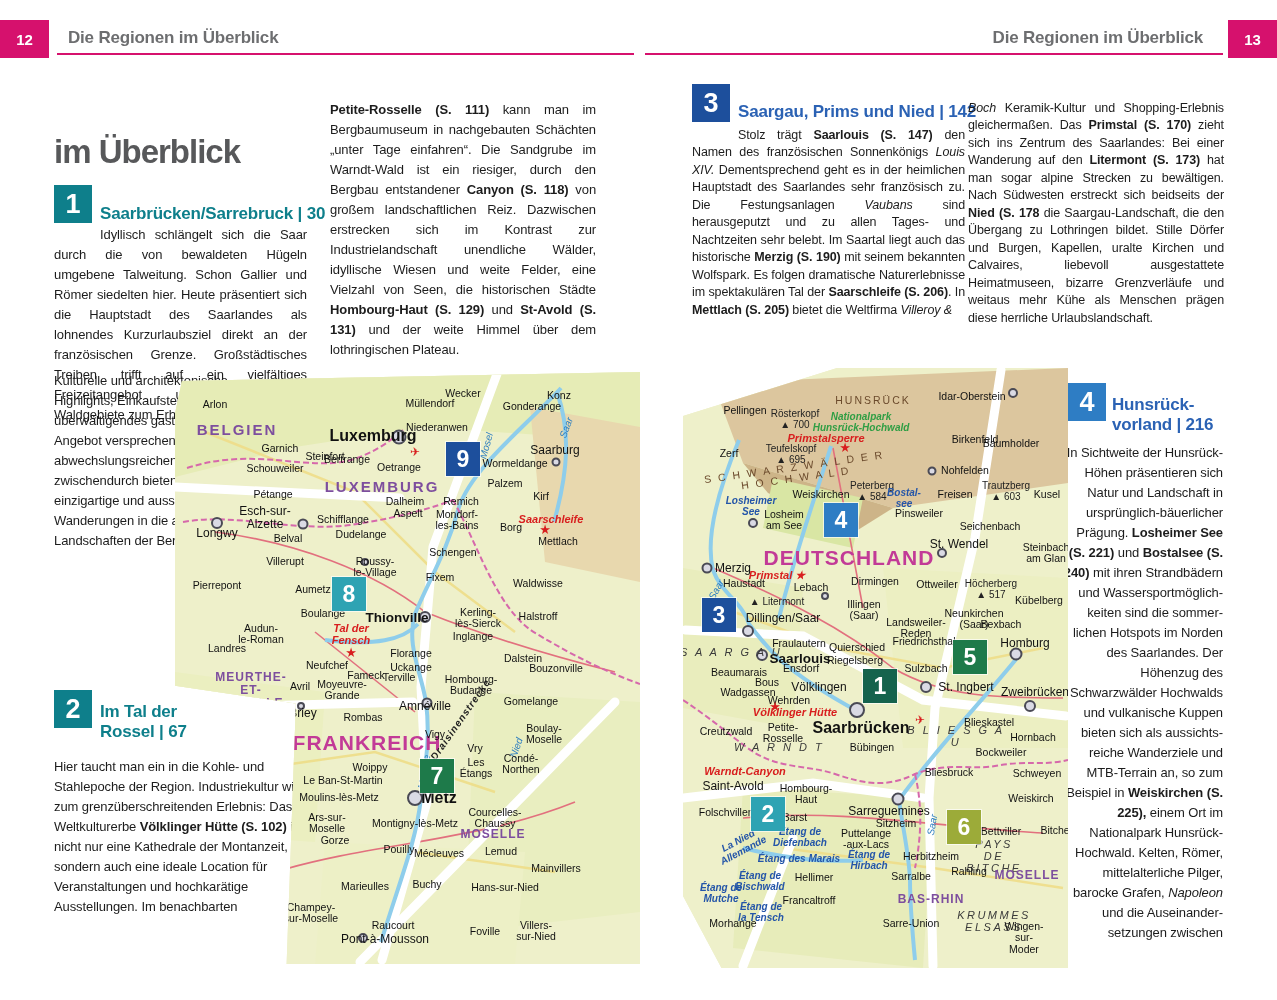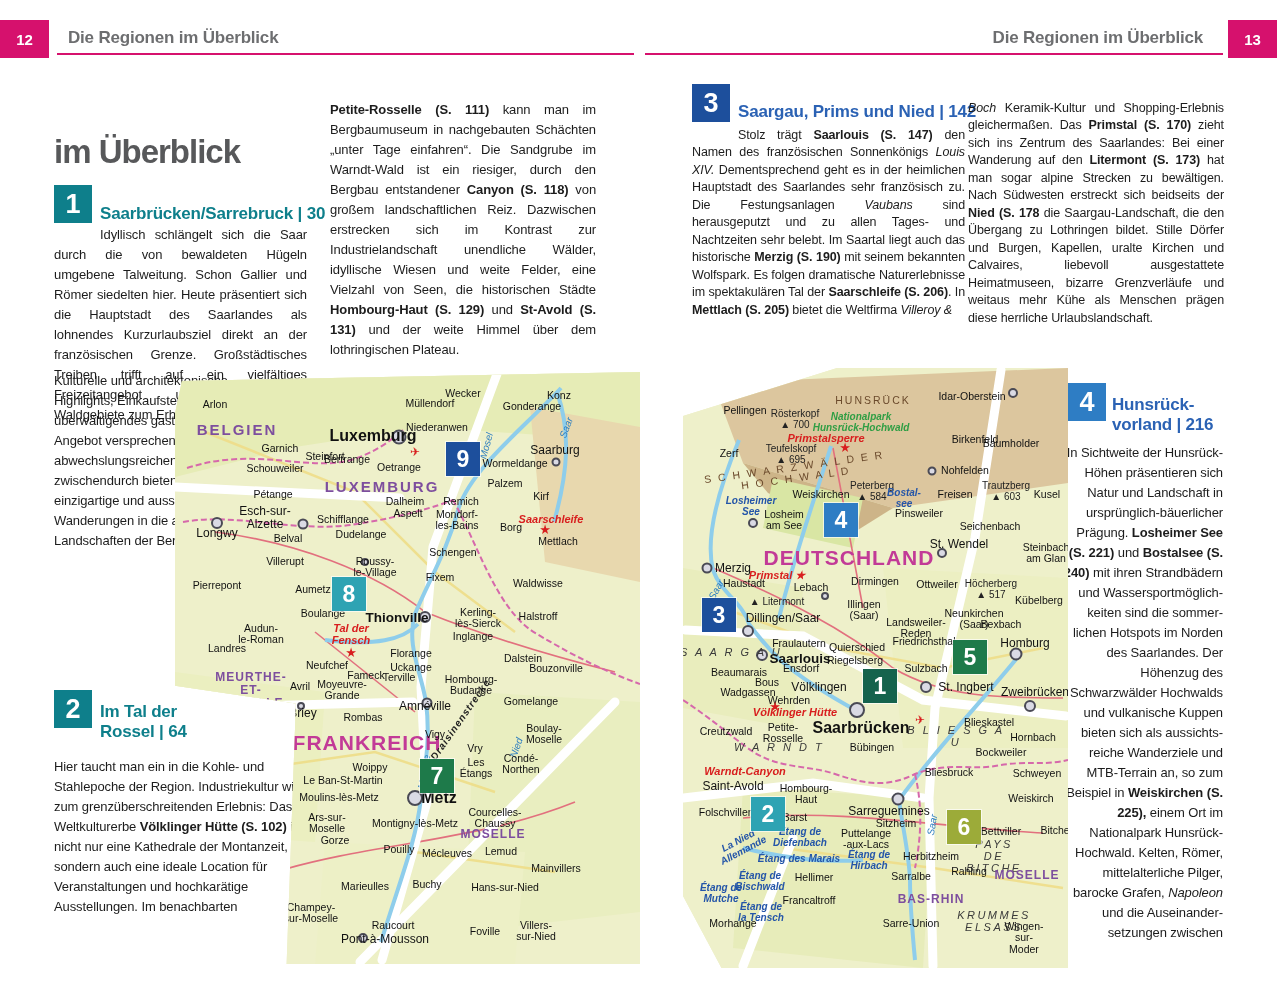--- a/index.html
+++ b/index.html
@@ -101,21 +101,21 @@
   </h1>
 
   <div class="badge" id="b1">1</div>
   <h2 class="sech teal" id="h1">Saarbrücken/Sarrebruck | 30</h2>
   <p class="para" id="p1a"><span>Idyllisch schlängelt sich die Saar durch die von bewaldeten Hügeln umgebene Talweitung. Schon Gallier und Römer siedelten hier. Heute präsentiert sich die Hauptstadt des Saarlandes als lohnendes Kurzurlaubsziel direkt an der französischen Grenze. Großstädtisches Treiben trifft auf ein vielfältiges Freizeitangebot und ursprüngliche Waldgebiete zum Erholen.</span></p>
   <p class="para" id="p1b"><span>Kulturelle und architektonische Highlights, Einkaufs­tempel und ein überwältigendes gastronomisches Angebot versprechen einen abwechslungs­reichen Aufenthalt, zwischendurch bieten sich einzigartige und aussichtsreiche Wanderungen in die archaischen Land­schaften der Bergehalden an.</span></p>
 
   <div class="badge" id="b2">2</div>
   <h2 class="sech teal" id="h2">
     <span>Im Tal der</span><br>
-    <span>Rossel | 64</span>
+    <span>Rossel | 67</span>
   </h2>
   <p class="para" id="p2"><span>Hier taucht man ein in die Kohle- und Stahlepoche der Region. Industriekultur wird zum grenzüberschreitenden Erlebnis: Das Weltkulturerbe </span><span class="b">Völklinger Hütte (S. 102)</span><span> ist nicht nur eine Kathedrale der Montanzeit, sondern auch eine ideale Location für Veranstaltungen und hochkarätige Ausstellungen. Im benachbarten</span></p>
 
   <p class="para" id="c2l"><span class="b">Petite-Rosselle (S. 111)</span><span> kann man im Bergbaumuseum in nachgebauten Schächten „unter Tage einfahren“. Die Sandgrube im Warndt-Wald ist ein riesiger, durch den Bergbau entstandener </span><span class="b">Canyon (S. 118)</span><span> von großem landschaftlichen Reiz. Dazwischen erstrecken sich im Kontrast zur Industrielandschaft unendliche Wälder, idyllische Wiesen und weite Felder, eine Vielzahl von Seen, die historischen Städte </span><span class="b">Hombourg-Haut (S. 129)</span><span> und </span><span class="b">St-Avold (S. 131)</span><span> und der weite Himmel über dem lothringischen Plateau.</span></p>
 
   <div class="badge" id="b3">3</div>
   <h2 class="sech blue" id="h3">Saargau, Prims und Nied | 142</h2>
   <p class="para" id="p3"><span>Stolz trägt </span><span class="b">Saarlouis (S. 147)</span><span> den Namen des französischen Sonnenkönigs </span><span class="i">Louis XIV.</span><span> Dementsprechend geht es in der heimlichen Hauptstadt des Saarlandes sehr französisch zu. Die Festungsanlagen </span><span class="i">Vaubans</span><span> sind herausgeputzt und zu allen Tages- und Nachtzeiten sehr belebt. Im Saartal liegt auch das historische </span><span class="b">Merzig (S. 190)</span><span> mit seinem bekannten Wolfspark. Es folgen dramatische Naturerlebnisse im spektakulären Tal der </span><span class="b">Saarschleife (S. 206)</span><span>. In </span><span class="b">Mettlach (S. 205)</span><span> bietet die Weltfirma </span><span class="i">Villeroy &amp;</span></p>
 
   <p class="para" id="c2r"><span class="i">Boch</span><span> Keramik-Kultur und Shopping-Erlebnis gleichermaßen. Das </span><span class="b">Primstal (S. 170)</span><span> zieht sich ins Zentrum des Saarlandes: Bei einer Wanderung auf den </span><span class="b">Litermont (S. 173)</span><span> hat man sogar alpine Strecken zu bewältigen. Nach Südwesten erstreckt sich beidseits der </span><span class="b">Nied (S. 178</span><span> die Saargau-Landschaft, die den Übergang zu Lothringen bildet. Stille Dörfer und Burgen, Kapellen, uralte Kirchen und Calvaires, liebevoll ausgestattete Heimatmuseen, bizarre Grenzverläufe und weitaus mehr Kühe als Menschen prägen diese herrliche Urlaubslandschaft.</span></p>
@@ -249,21 +249,21 @@
       <div class="ml" style="left: 164px; top: 426px;">Moulins-lès-Metz</div>
       <div class="ml citybig" style="left: 264px; top: 426px;">Metz</div>
       <div class="ml" style="left: 320px; top: 446px;">Courcelles-
 Chaussy</div>
       <div class="ml" style="left: 152px; top: 451px;">Ars-sur-
 Moselle</div>
       <div class="ml" style="left: 240px; top: 452px;">Montigny-lès-Metz</div>
       <div class="ml cap" style="left: 318px; top: 462px;">MOSELLE</div>
       <div class="ml" style="left: 160px; top: 469px;">Gorze</div>
       <div class="ml" style="left: 224px; top: 478px;">Pouilly</div>
-      <div class="ml" style="left: 272px; top: 482px;">Mécleuves</div>
+      <div class="ml" style="left: 264px; top: 482px;">Mécleuves</div>
       <div class="ml" style="left: 326px; top: 480px;">Lemud</div>
       <div class="ml river" style="left: 250px; top: 400px; transform: translate(-50%, -50%) rotate(-80deg);">Moselle</div>
       <div class="ml river" style="left: 342px; top: 376px; transform: translate(-50%, -50%) rotate(-70deg);">Nied</div>
       <div class="ml" style="left: 265px; top: 206px;">Fixem</div>
       <div class="ml" style="left: 363px; top: 212px;">Waldwisse</div>
       <div class="ml" style="left: 303px; top: 246px;">Kerling-
 lès-Sierck</div>
       <div class="ml" style="left: 363px; top: 245px;">Halstroff</div>
       <div class="ml" style="left: 298px; top: 265px;">Inglange</div>
       <div class="ml" style="left: 348px; top: 287px;">Dalstein</div>

